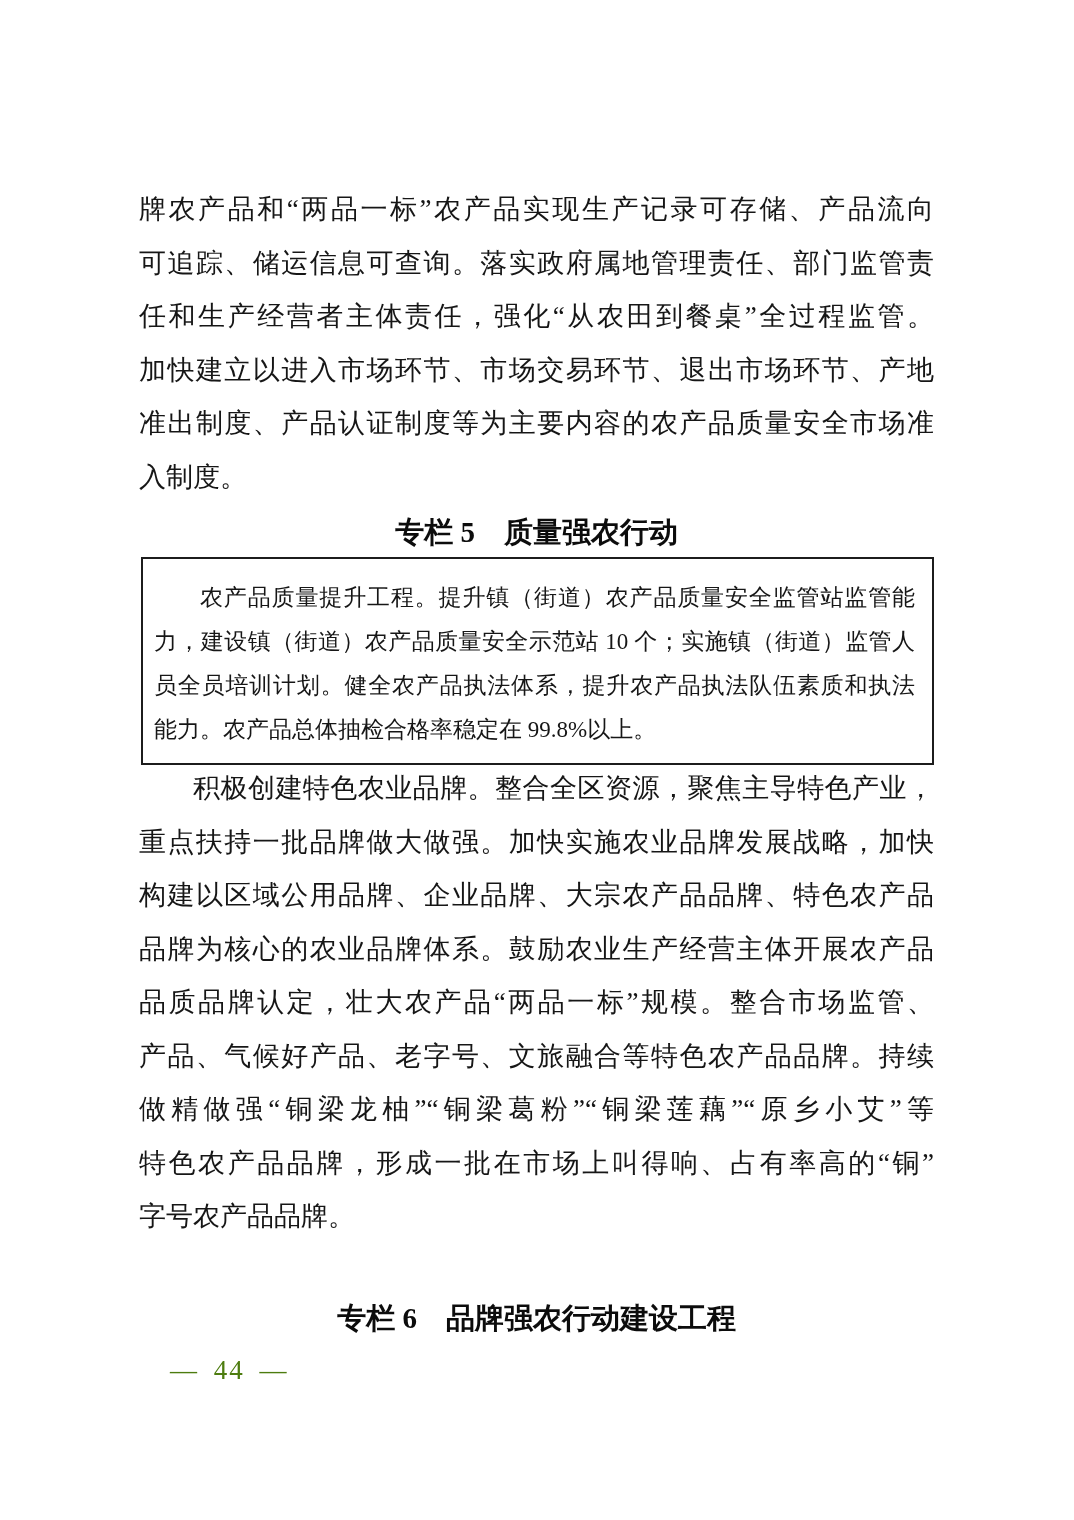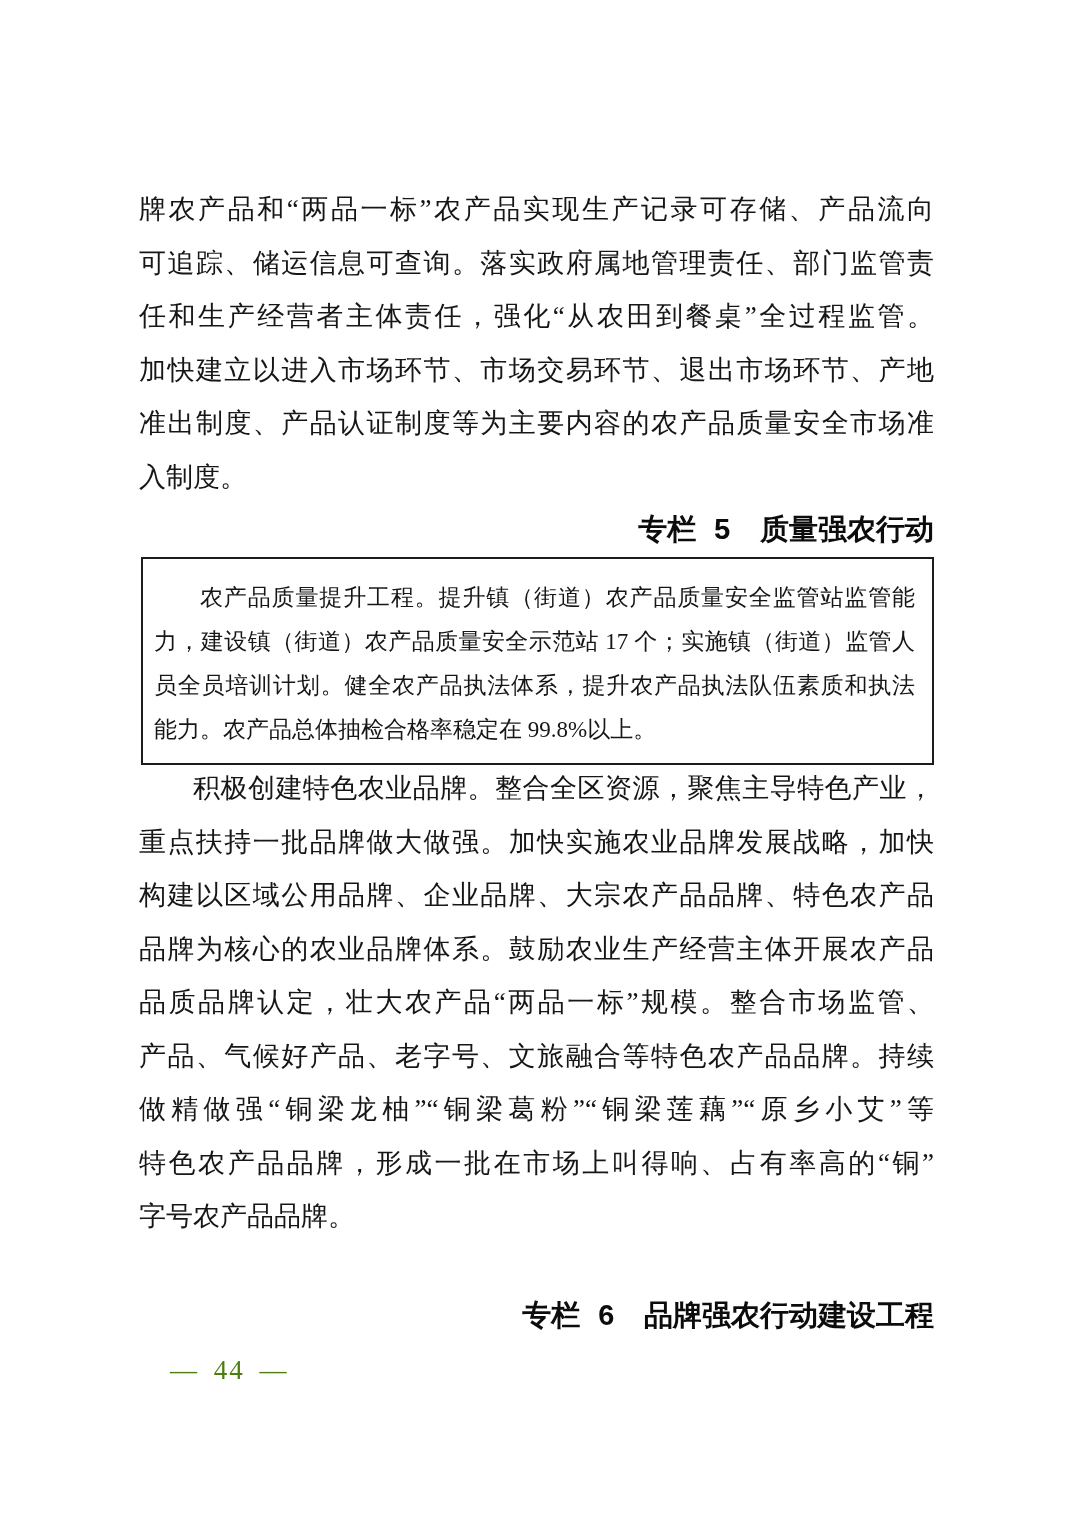--- a/index.html
+++ b/index.html
@@ -34,22 +34,22 @@
   }
   .ind { text-indent: 2em; }   
 
   
   .col-heading {
     position: absolute;
     left: 139px;
     width: 795px;
     height: 40px;
     line-height: 40px;
-    text-align: right;
-    font-family: Liberation Mono, monospace;
+    text-align: center;
+    font-family: Liberation Serif, serif;
     font-weight: 700;
     font-size: 29px;
     color: #0c0c0c;
   }
   
   .col-box {
     position: absolute;
     left: 141px;
     top: 557px;
     width: 793px;
@@ -88,21 +88,21 @@
     <div class="bline jl">任和生产经营者主体责任，强化“从农田到餐桌”全过程监管。</div>
     <div class="bline jl">加快建立以进入市场环节、市场交易环节、退出市场环节、产地</div>
     <div class="bline jl">准出制度、产品认证制度等为主要内容的农产品质量安全市场准</div>
     <div class="bline ll">入制度。</div>
   </div>
 
   <div class="col-heading" style="top:512px;">专栏 5　质量强农行动</div>
 
   <div class="col-box">
     <div class="xline jl ind">农产品质量提升工程。提升镇（街道）农产品质量安全监管站监管能</div>
-    <div class="xline jl">力，建设镇（街道）农产品质量安全示范站 17 个；实施镇（街道）监管人</div>
+    <div class="xline jl">力，建设镇（街道）农产品质量安全示范站 10 个；实施镇（街道）监管人</div>
     <div class="xline jl">员全员培训计划。健全农产品执法体系，提升农产品执法队伍素质和执法</div>
     <div class="xline ll">能力。农产品总体抽检合格率稳定在 99.8%以上。</div>
   </div>
 
   <div class="para" style="top:762px;">
     <div class="bline jl ind">积极创建特色农业品牌。整合全区资源，聚焦主导特色产业，</div>
     <div class="bline jl">重点扶持一批品牌做大做强。加快实施农业品牌发展战略，加快</div>
     <div class="bline jl">构建以区域公用品牌、企业品牌、大宗农产品品牌、特色农产品</div>
     <div class="bline jl">品牌为核心的农业品牌体系。鼓励农业生产经营主体开展农产品</div>
     <div class="bline jl">品质品牌认定，壮大农产品“两品一标”规模。整合市场监管、</div>

